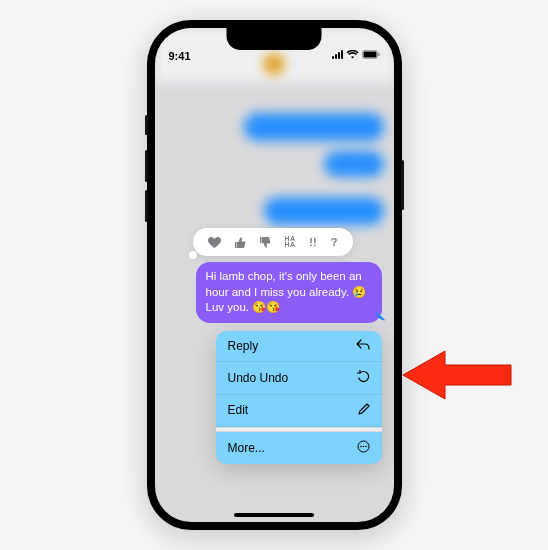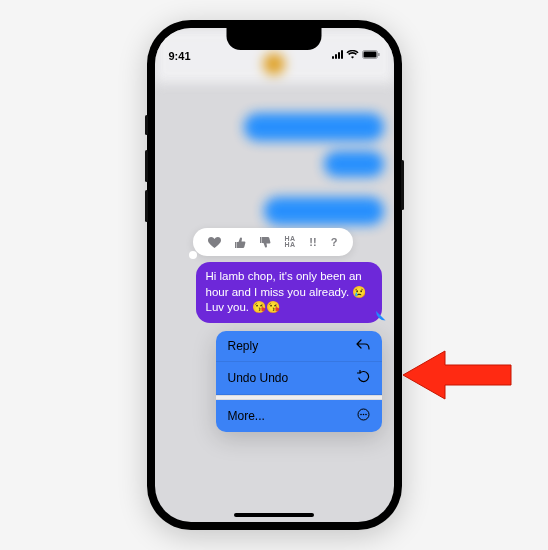--- a/index.html
+++ b/index.html
@@ -160,21 +160,21 @@
       font-weight: 700;
       display: flex;
       align-items: center;
       justify-content: center;
     }
     .tapback-btn svg { display:block; }
 
     .message-bubble {
       margin: 0 12px 8px auto;
       width: 186px;
-      background: #6d28d9;
+      background: #8b5cf6;
       color: #fff;
       border-radius: 14px;
       padding: 7px 10px;
       font-size: 11.5px;
       line-height: 1.35;
       position: relative;
     }
     .message-bubble::after {
       content: '';
       position: absolute;
@@ -183,21 +183,21 @@
       width: 10px;
       height: 10px;
       background: #1e8cff;
       border-bottom-left-radius: 10px;
       clip-path: polygon(0 0, 100% 100%, 0 100%);
     }
 
     .context-menu {
       margin: 6px 12px 0 auto;
       width: 166px;
-      background: #3b82f6;
+      background: #7dd3fc;
       border-radius: 10px;
       overflow: hidden;
       box-shadow: 0 6px 24px rgba(0,0,0,0.18);
     }
     .menu-item {
       display: flex;
       justify-content: space-between;
       align-items: center;
       padding: 8px 12px;
       font-size: 12px;
@@ -313,20 +313,28 @@
             <svg width="14" height="11" viewBox="0 0 14 11">
                 <path d="M5 1 L1 5 L5 9 M1.5 5 H9 C12 5 13 7 13 10" fill="none" stroke="#000" stroke-width="1.2" stroke-linecap="round" stroke-linejoin="round"></path>
               </svg>
           </span>
         </div>
         <div class="menu-item">
           <span>Undo Undo</span>
           <span class="menu-icon">
             <svg width="13" height="13" viewBox="0 0 13 13">
                 <path d="M3 3 L3 0.5 M3 3 L0.5 3 M3 3 A5 5 0 1 1 1.8 8" fill="none" stroke="#000" stroke-width="1.2" stroke-linecap="round"></path>
+              </svg>
+          </span>
+        </div>
+        <div class="menu-item">
+          <span>Edit</span>
+          <span class="menu-icon">
+            <svg width="12" height="12" viewBox="0 0 12 12">
+                <path d="M1 11 L2 8 L9 1 L11 3 L4 10 Z" fill="none" stroke="#000" stroke-width="1.1" stroke-linejoin="round"></path>
               </svg>
           </span>
         </div>
         <div class="menu-group-gap"></div>
         <div class="menu-item">
           <span>More...</span>
           <span class="menu-icon">
             <svg width="13" height="13" viewBox="0 0 13 13">
                 <circle cx="6.5" cy="6.5" r="5.5" fill="none" stroke="#000" stroke-width="1"></circle>
                 <circle cx="4" cy="6.5" r="0.8" fill="#000"></circle>

